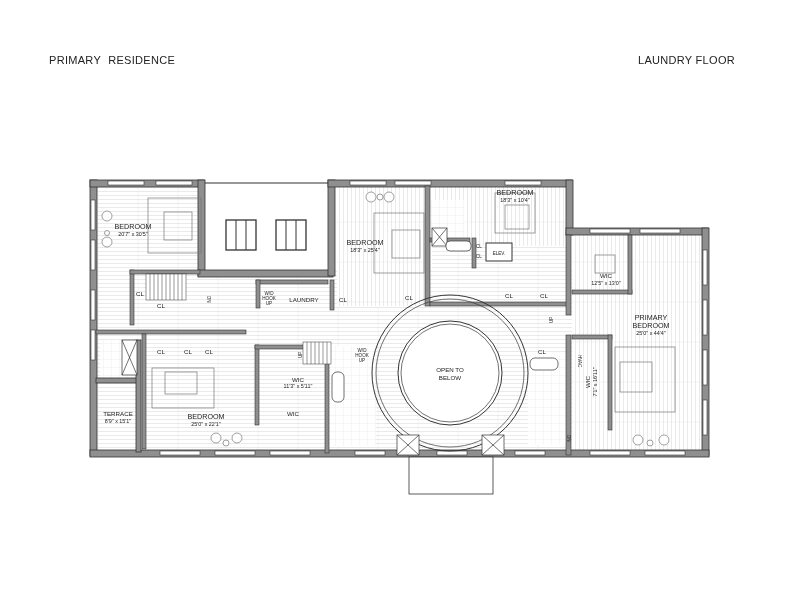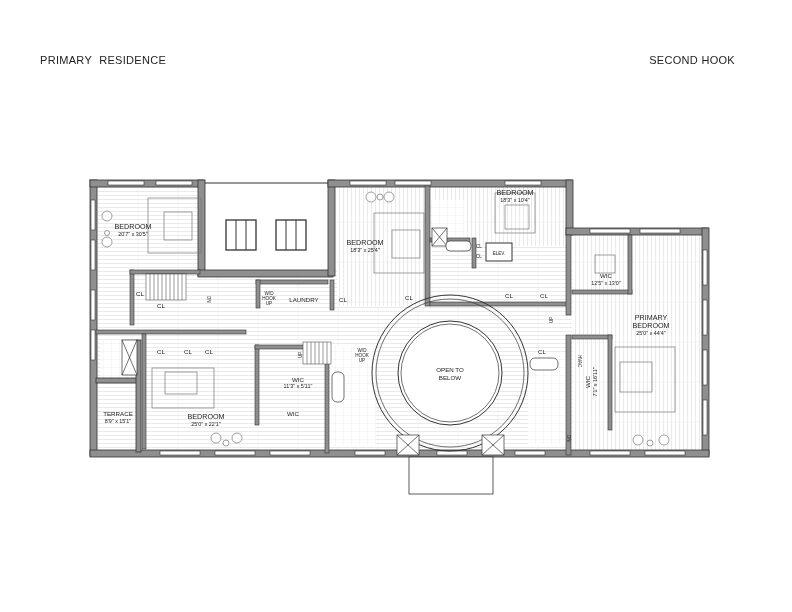--- a/index.html
+++ b/index.html
@@ -1,31 +1,31 @@
 <!DOCTYPE html>
 <html><head>
 <meta charset="utf-8">
 <style>
   html, body { margin: 0; padding: 0; background: #ffffff; }
   body { width: 792px; height: 612px; position: relative; overflow: hidden; font-family: "Liberation Sans", sans-serif; color: #222; }
   .hdr { position: absolute; top: 54px; font-size: 11px; letter-spacing: 0.3px; color: #222; }
-  .hdr-left { left: 40px; word-spacing: 4px; }
+  .hdr-left { left: 49px; word-spacing: 4px; }
   .hdr-right { right: 57px; }
   svg { position: absolute; left: 0; top: 0; }
   .lbl { font-family: "Liberation Sans", sans-serif; fill: #222; }
   .room { font-size: 7.2px; }
   .dim { font-size: 5.4px; }
   .sm { font-size: 6.2px; }
   .xs { font-size: 4.6px; }
 </style>
 </head>
 <body>
 
 <div class="hdr hdr-left">PRIMARY  RESIDENCE</div>
-<div class="hdr hdr-right">SECOND HOOK</div>
+<div class="hdr hdr-right">LAUNDRY FLOOR</div>
 
 <svg width="792" height="612" viewBox="0 0 792 612">
   <defs>
     <pattern id="hlines" width="40" height="4" patternUnits="userSpaceOnUse">
       <rect width="40" height="4" fill="#fff"></rect>
       <line x1="0" y1="3.5" x2="40" y2="3.5" stroke="#dcdcdc" stroke-width="0.6"></line>
       <line x1="18" y1="0" x2="18" y2="3.5" stroke="#e4e4e4" stroke-width="0.4"></line>
     </pattern>
     <pattern id="vlines" width="4" height="40" patternUnits="userSpaceOnUse">
       <rect width="4" height="40" fill="#fff"></rect>

